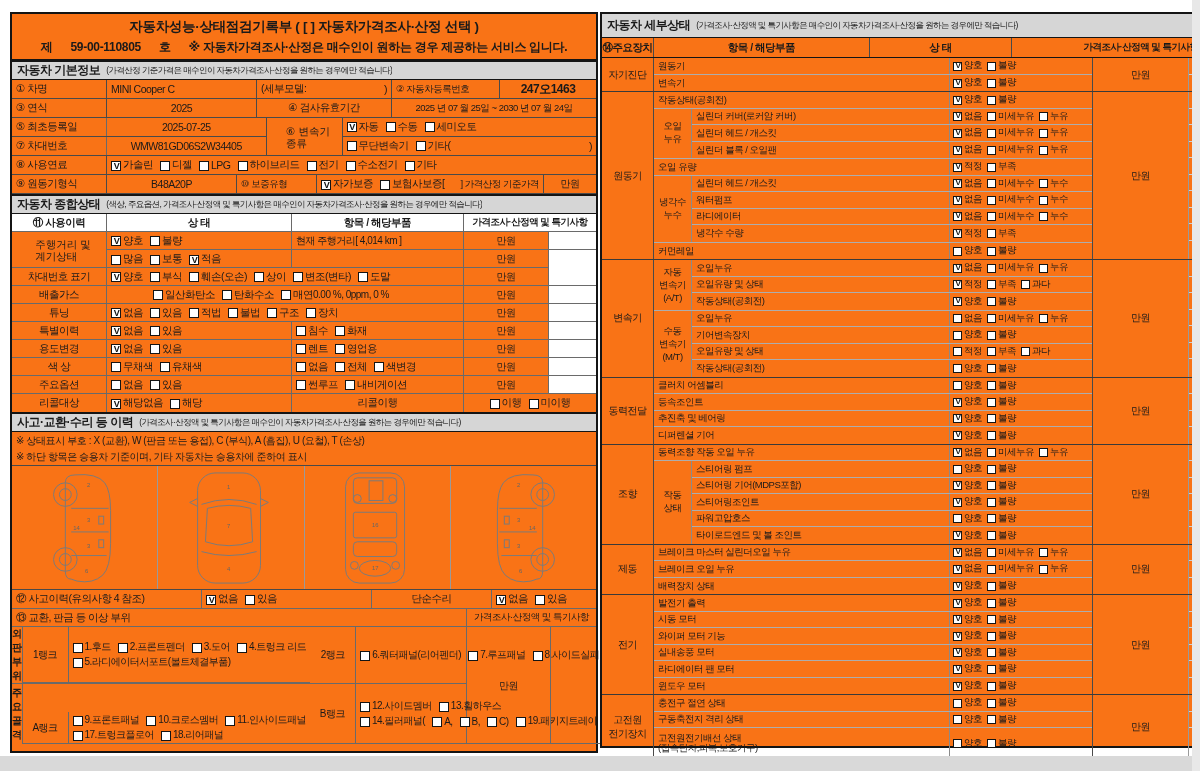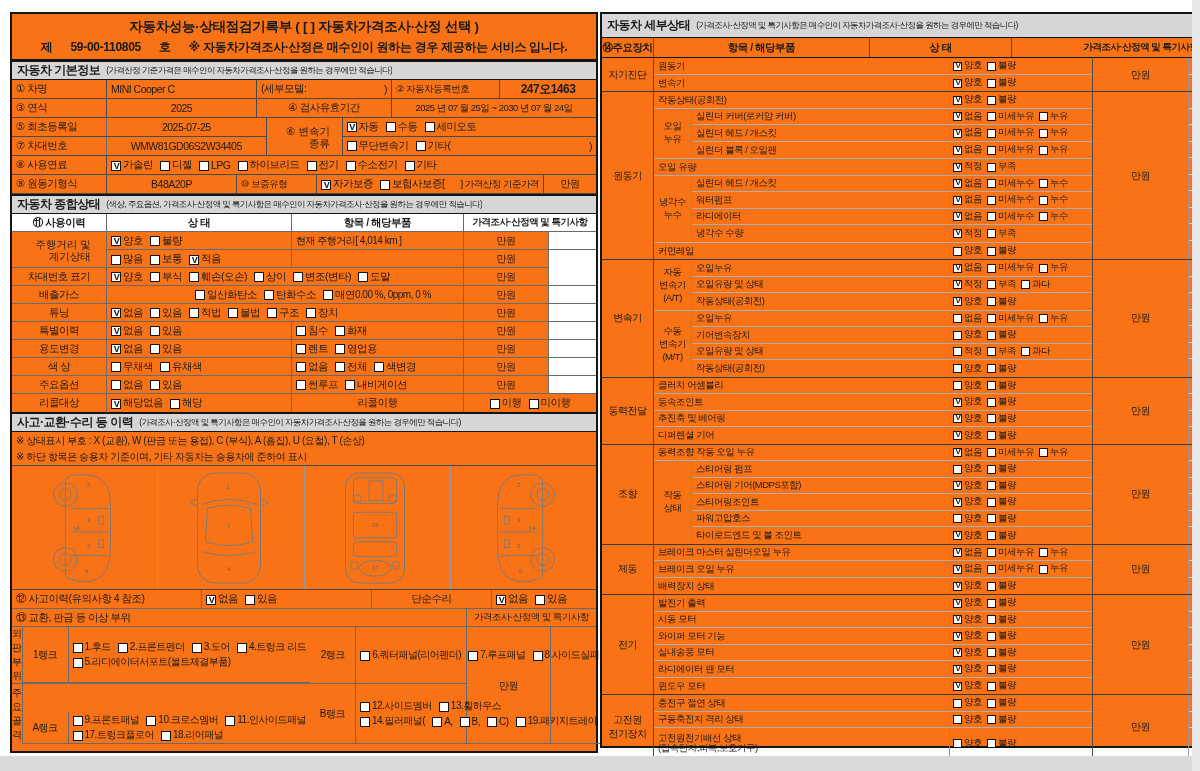--- a/index.html
+++ b/index.html
@@ -51,21 +51,21 @@
   .diagcell { flex:1; border-right:1px solid #9a9a9a; display:flex; align-items:center; justify-content:center; }
   .diagcell:last-child { border-right:none; }
   svg.diag { display:block; }
   svg.diag path, svg.diag rect, svg.diag circle, svg.diag ellipse, svg.diag line { fill:none; stroke:#7a7a7a; stroke-width:1; }
   svg.diag text { fill:#666; font-size:6px; stroke:none; font-family:"Liberation Sans",sans-serif; }
 
   .rankwrap { display:flex; align-items:stretch; font-size:10px; letter-spacing:-0.5px; }
   .rk-left { width:455px; display:flex; flex-direction:column; border-right:1px solid #6a6a6a; }
   .rk-grp { display:flex; border-bottom:1px solid #6a6a6a; }
   .rk-grp:last-child { border-bottom:none; }
-  .rk-gname { width:80px; display:flex; align-items:center; justify-content:center; border-right:1px solid #6a6a6a; }
+  .rk-gname { width:80px; display:flex; align-items:center; justify-content:center; border-right:1px solid #6a6a6a;font-weight:bold; }
   .rk-rows { flex:1; display:flex; flex-direction:row; }
   .rk-row { display:flex; border-bottom:1px solid #6a6a6a; }
   .rk-row:last-child { border-bottom:none; }
   .rk-rank { width:46px; display:flex; align-items:center; justify-content:center; border-right:1px solid #6a6a6a; }
   .rk-opts { flex:1; display:flex; flex-direction:column; justify-content:center; padding:1px 4px; gap:1px; }
   .rk-line { display:flex; align-items:center; flex-wrap:nowrap; }
   .rk-price { width:84px; display:flex; align-items:center; justify-content:center; border-right:1px solid #6a6a6a; font-size:10px; }
   .rk-blank { flex:1; }
 
   
@@ -91,21 +91,21 @@
   .dstate .cb.c::after { font-size:8px; line-height:10.5px; width:11px; }
   .g-price { width:96px; flex:none; display:flex; align-items:center; justify-content:center; border-left:1px solid #4a4a4a; font-size:10px; }
   .g-blank { width:82px; flex:none; display:flex; flex-direction:column; border-left:1px solid #9a9a9a; }
   .bcell { height:16.5px; border-bottom:1px solid #cfcfcf; }
   .bcell.tall { height:30px; }
   .bcell:last-child { border-bottom:none; }
 
   .mile-wrap, .trans-wrap { display:flex; align-items:stretch; border-bottom:1px solid #6a6a6a; }
   .mw-col { flex:1; display:flex; flex-direction:column; }
   .mw-col .orow:last-child { border-bottom:none; }
-  .prelbl { white-space:pre-line; text-align:right; line-height:12px;padding-left:12px; }
+  .prelbl { white-space:pre-line; text-align:left; line-height:12px;padding-left:12px; }
 </style>
 </head>
 <body>
 
 <div class="stage">
 
   <div class="panel panel-left">
 
     <div class="titlebox">
       <div class="t1">자동차성능·상태점검기록부 ( [        ] 자동차가격조사·산정 선택 )</div>
@@ -329,21 +329,21 @@
               <span>도말</span>
             </span>
           </span>
         </div>
       <div class="ocell price" style="width:85px">만원</div>
       <div class="ocell blankc" style="flex:1"></div>
     </div>
 
     <div class="orow" style="height:18px">
       <div class="ocell ctr" style="width:95px">배출가스</div>
-      <div class="ocell" style="width:357px;justify-content:flex-end">
+      <div class="ocell" style="width:357px;justify-content:center">
         <span class="optwrap">
             <span class="opt">
               <span class="cb"></span>
               <span>일산화탄소</span>
             </span>
             <span class="opt">
               <span class="cb"></span>
               <span>탄화수소</span>
             </span>
             <span class="opt">

